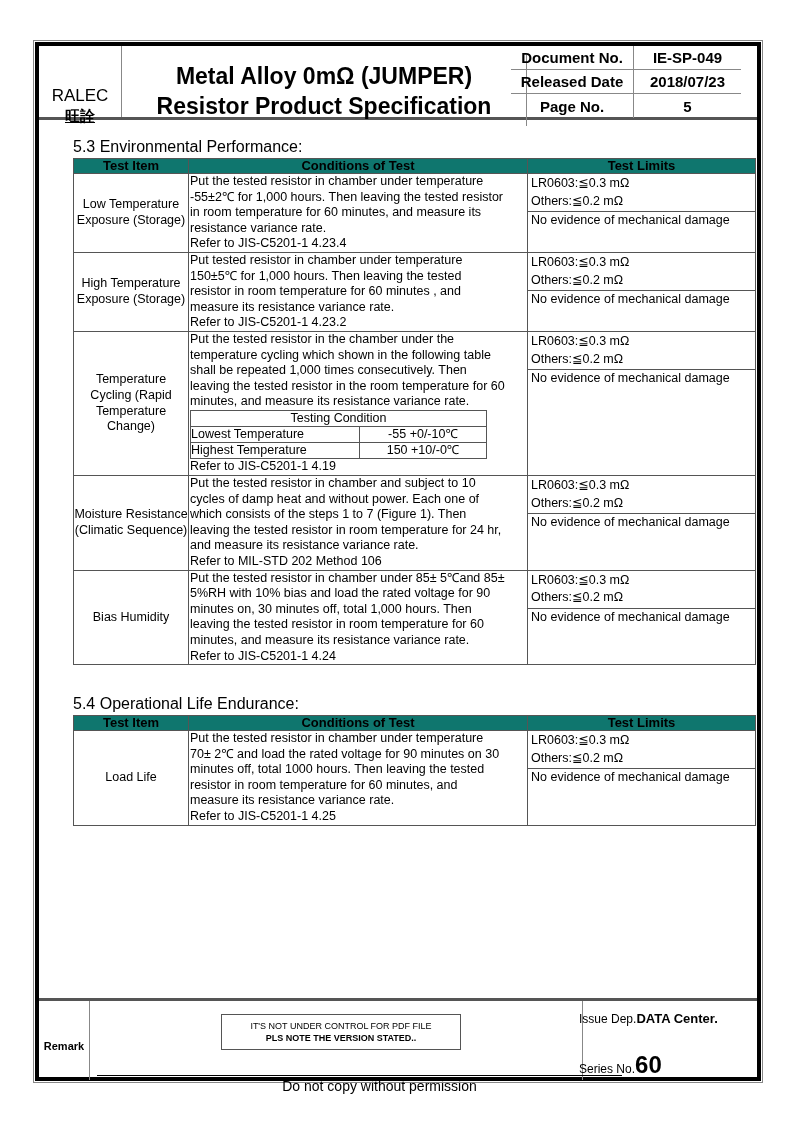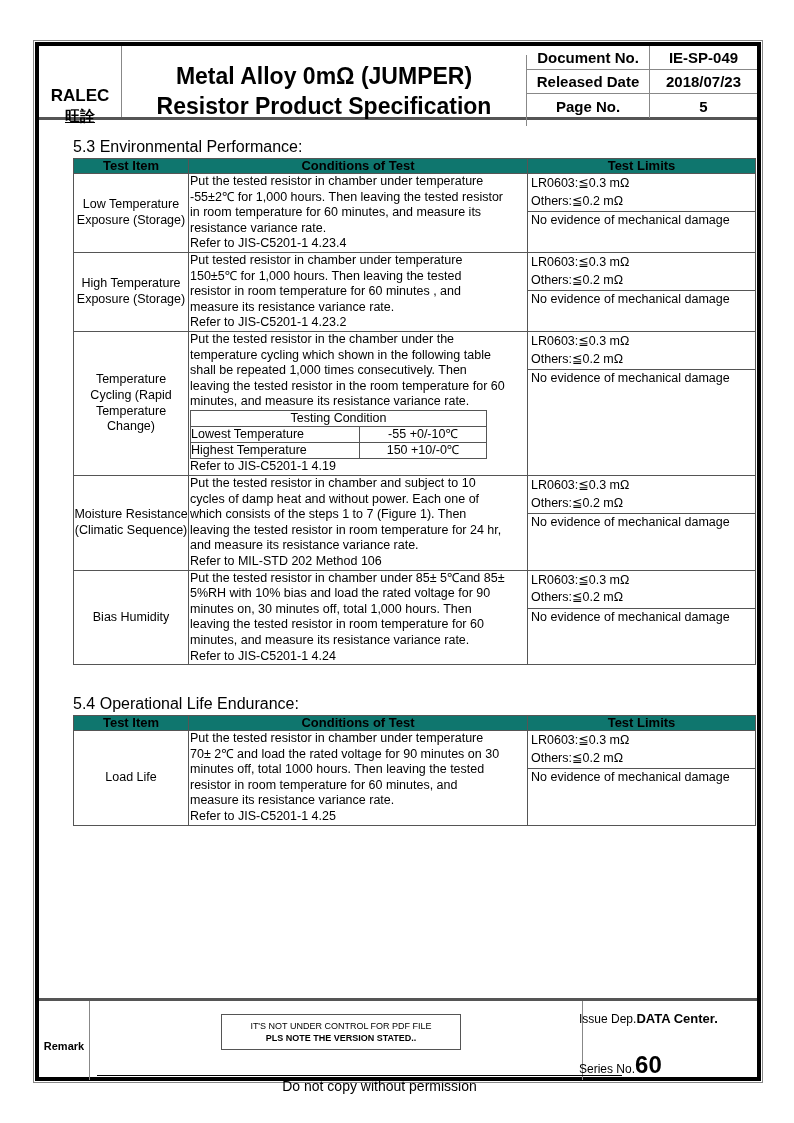--- a/index.html
+++ b/index.html
@@ -3,25 +3,25 @@
 <meta charset="utf-8">
 <style>
   html, body { margin:0; padding:0; background:#ffffff; }
   body { width:794px; height:1123px; position:relative; font-family:"Liberation Sans", sans-serif; color:#000; }
   .frame-outer { position:absolute; left:33px; top:40px; width:730px; height:1043px; border:1px solid #888; box-sizing:border-box; }
   .frame { position:absolute; left:35px; top:42px; width:726px; height:1039px; border-left:4px solid #000; border-top:4px solid #000; border-right:4px solid #000; border-bottom:4px solid #000; box-sizing:border-box; }
 
   
   .hdr { position:absolute; left:39px; top:46px; width:718px; height:71px; border-bottom:3px solid #555; box-sizing:content-box; }
   .hdr-logo { position:absolute; left:0; top:0; width:82px; height:71px; border-right:1px solid #888; display:flex; flex-direction:column; align-items:center; justify-content:center; }
-  .hdr-logo .en { font-weight:bold; font-size:17px; line-height:20px;margin-top:48px; }
+  .hdr-logo .en { font-weight:normal; font-size:17px; line-height:20px;margin-top:48px; }
   .hdr-logo .zh { font-weight:bold; font-size:15px; line-height:20px; font-family:"DejaVu Sans", sans-serif;text-decoration:underline; }
   .hdr-title { position:absolute; left:83px; top:9px; width:404px; height:71px; border-right:1px solid #888; display:flex; flex-direction:column; align-items:center; justify-content:center; }
   .hdr-title div { font-weight:bold; font-size:23px; line-height:30px; white-space:nowrap; }
-  .hdr-meta { position:absolute; left:488px; top:0; width:230px; height:71px; }
+  .hdr-meta { position:absolute; left:472px; top:0; width:230px; height:71px; }
   .meta-row { display:flex; height:23px; border-bottom:1px solid #888; }
   .meta-row:last-child { border-bottom:none; height:24px; }
   .meta-k { width:122px; border-right:1px solid #888; font-weight:bold; font-size:15px; display:flex; align-items:center; justify-content:center; }
   .meta-v { flex:1; font-weight:bold; font-size:15px; display:flex; align-items:center; justify-content:center; }
 
   
   .sec-title { position:absolute; left:73px; font-size:16px; line-height:18px; }
   table.spec { position:absolute; left:73px; width:682px; border-collapse:collapse; table-layout:fixed; font-size:12.5px; line-height:15.6px; }
   table.spec th { background:#0f766e; font-weight:bold; border:1px solid #555; height:14px; line-height:14px; padding:0; font-size:13px; }
   table.spec td { border:1px solid #555; vertical-align:top; padding:0; }

